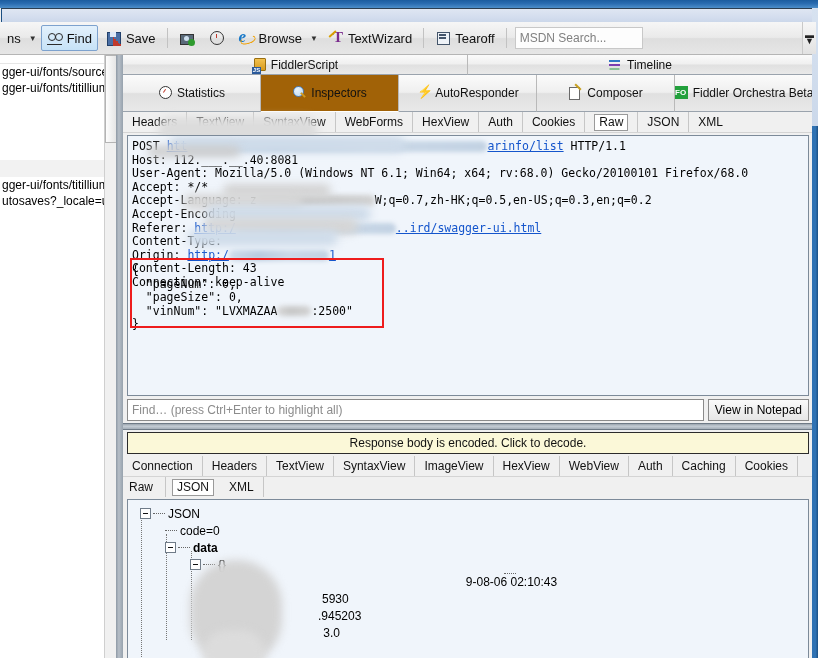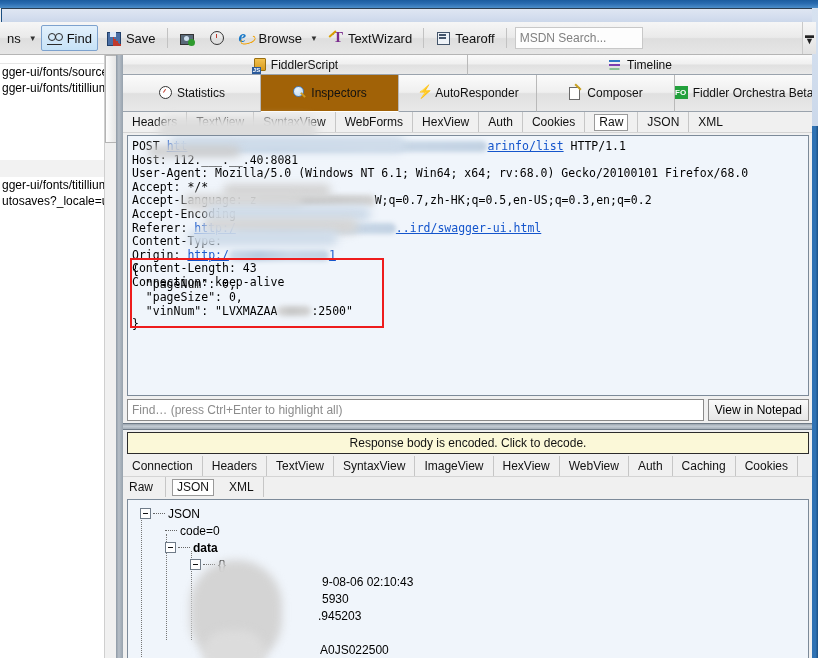--- a/index.html
+++ b/index.html
@@ -691,40 +691,46 @@
           <span class="tdots"></span>
           <span>data</span>
         </div>
 
         <div class="tnode" style="padding-left:54px;">
           <div class="tbox"></div>
           <span class="tdots"></span>
           <span>{}</span>
         </div>
 
-        <div class="tnode" style="padding-left:79px;">
+        <div class="tnode" style="padding-left:79px;flex-direction:column;">
           <span class="tdots"></span>
           <span></span>
           <span style="display:inline-block;width:92px;"></span>
           <span>9-08-06 02:10:43</span>
         </div>
         <div class="tnode" style="padding-left:79px;">
           <span class="tdots"></span>
           <span></span>
           <span style="display:inline-block;width:92px;"></span>
           <span>5930</span>
         </div>
         <div class="tnode" style="padding-left:79px;">
           <span class="tdots"></span>
           <span></span>
           <span style="display:inline-block;width:88px;"></span>
           <span>.945203</span>
         </div>
         <div class="tnode" style="padding-left:79px;">
           <span class="tdots"></span>
+          <span>mil</span>
+          <span style="display:inline-block;width:78px;"></span>
+          <span>3.0</span>
+        </div>
+        <div class="tnode" style="padding-left:79px;">
+          <span class="tdots"></span>
           <span>so</span>
           <span style="display:inline-block;width:78px;"></span>
           <span></span>
         </div>
         <div class="tnode" style="padding-left:79px;">
           <span class="tdots"></span>
           <span>vinN</span>
           <span style="display:inline-block;width:66px;"></span>
           <span>A0JS022500</span>
         </div>

